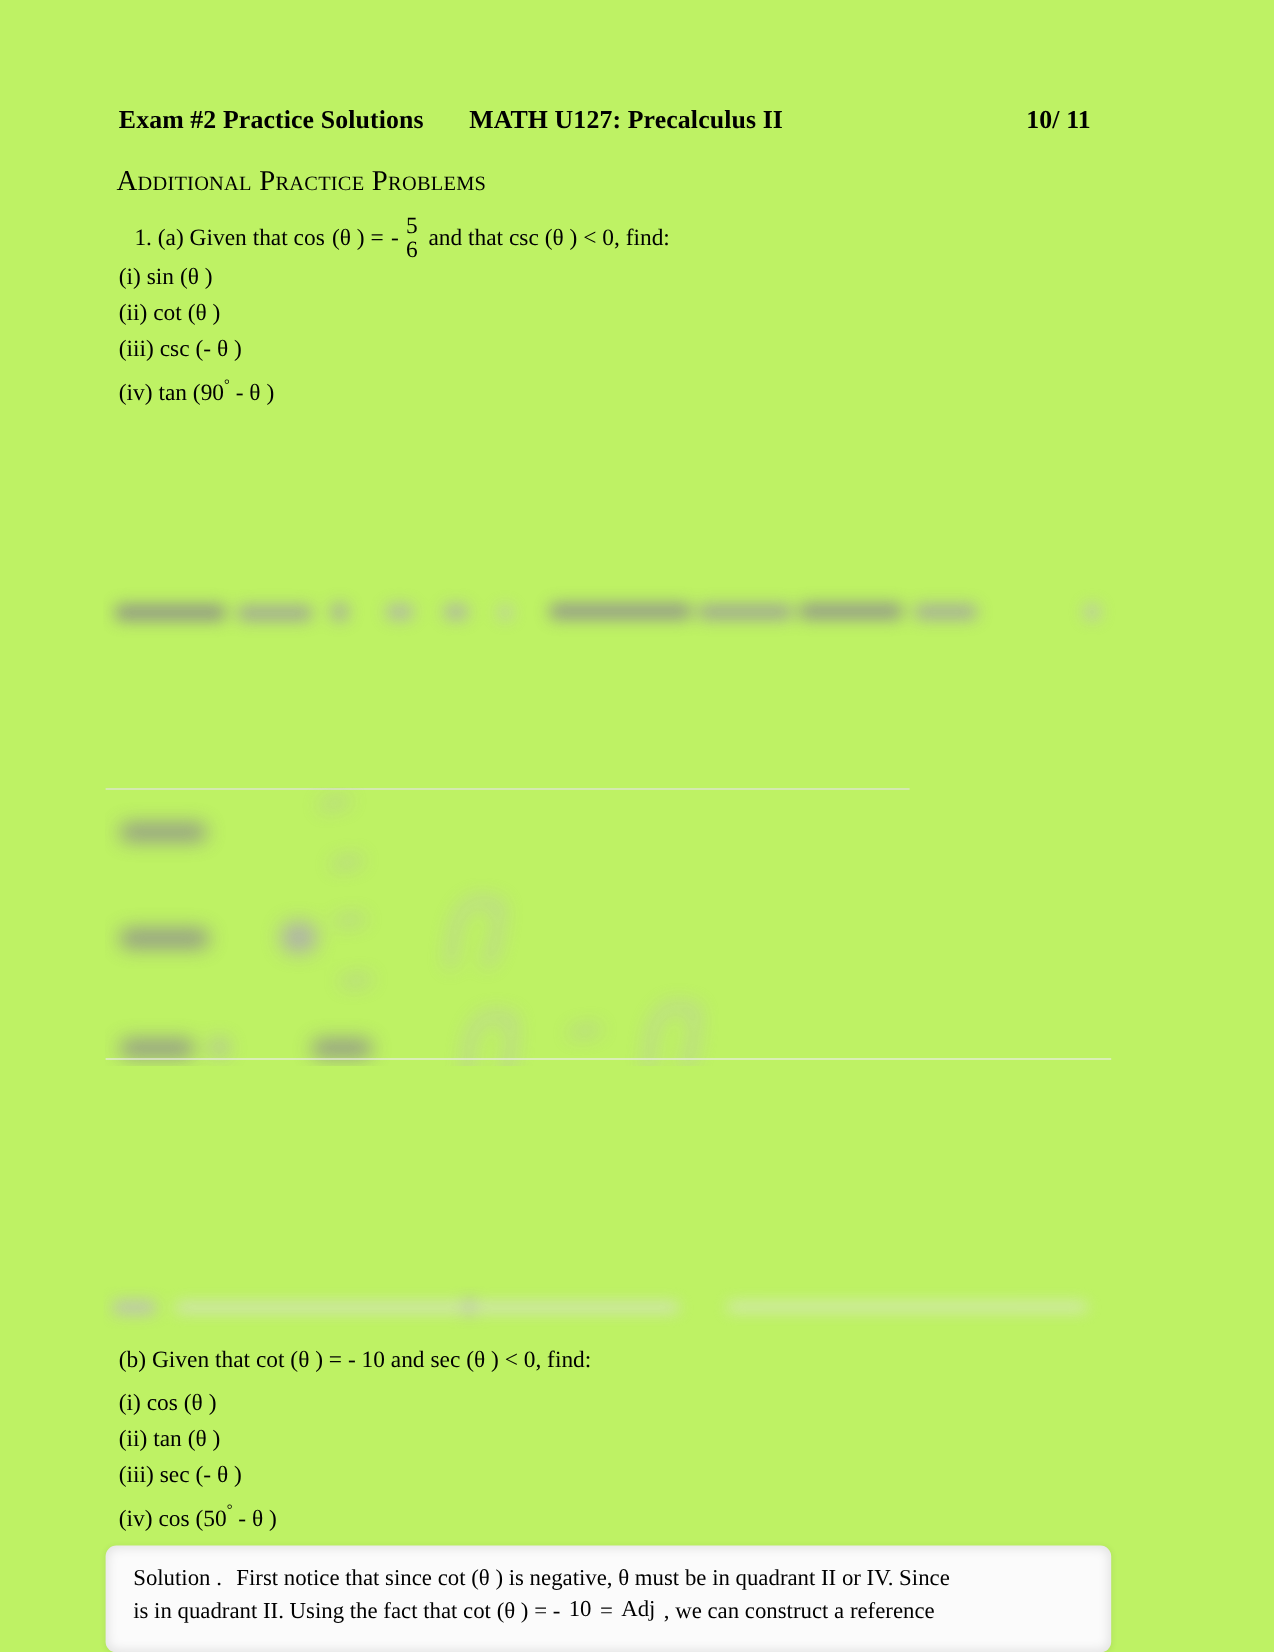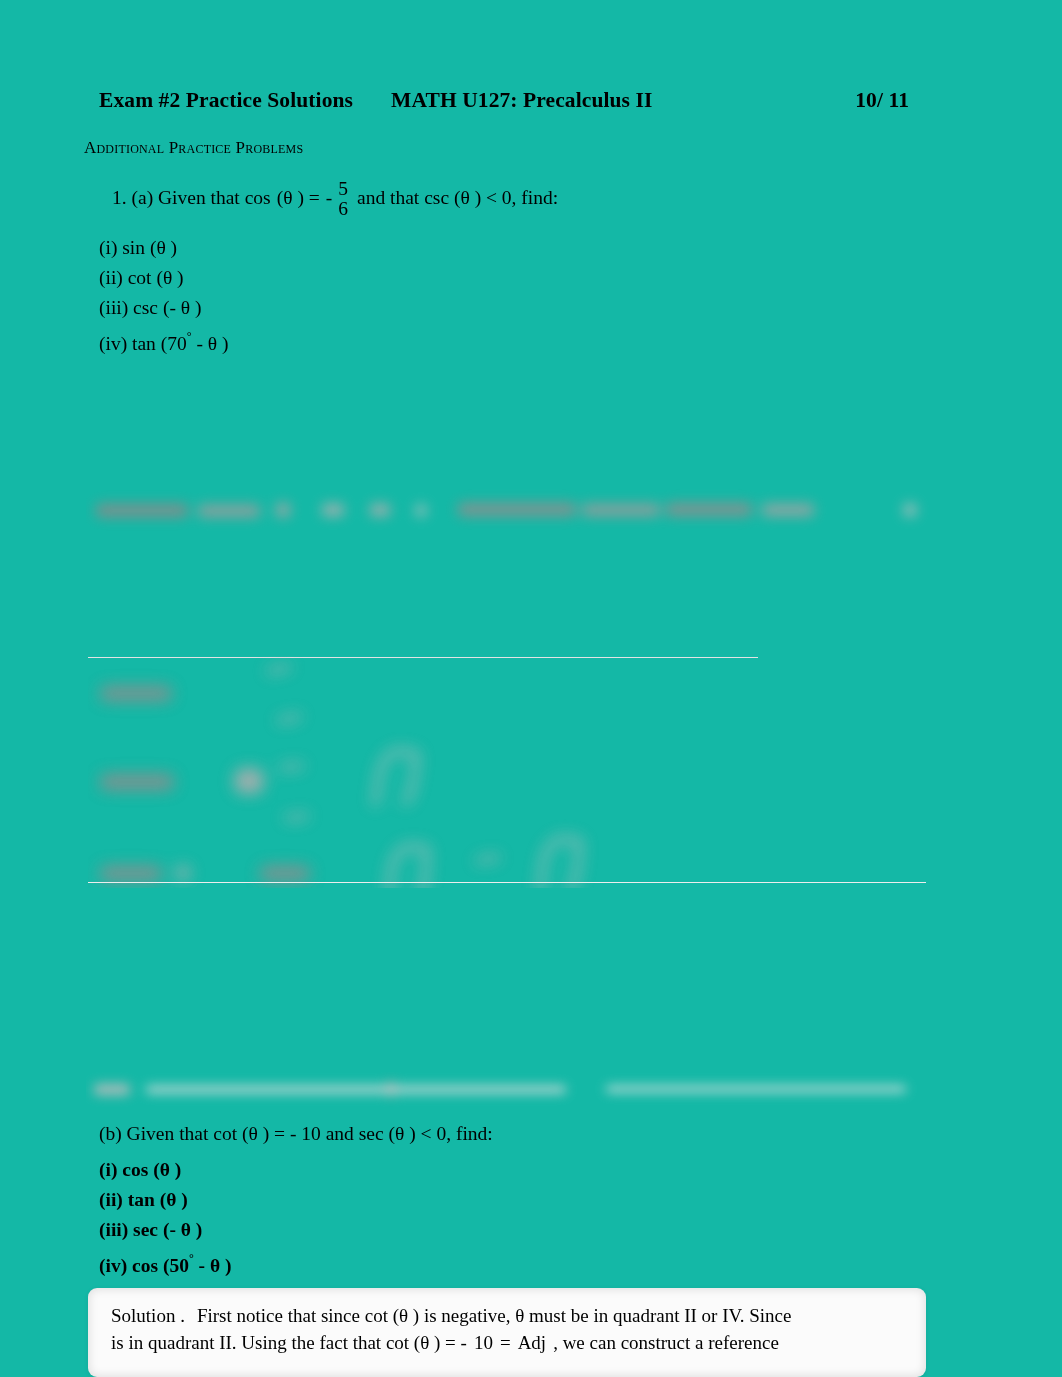--- a/index.html
+++ b/index.html
@@ -13,21 +13,21 @@
     height: 1377px;
     position: relative;
     overflow: hidden;
     font-family: "Liberation Serif", "DejaVu Serif", serif;
     color: #000000;
   }
 
   .page {
     position: absolute;
     inset: 0;
-    background: #14b8a6;
+    background: #bef264;
   }
 
   
   .running-head {
     position: absolute;
     left: 99px;
     top: 88px;
     width: 830px;
     height: 30px;
     display: flex;
@@ -43,23 +43,23 @@
   }
   .head-page {
     margin-left: auto;
     font-weight: 700;
     padding-right: 20px;
   }
 
   
   .section-heading {
     position: absolute;
-    left: 84px;
+    left: 97px;
     top: 138px;
-    font-size: 17px;
+    font-size: 24px;
     font-variant: small-caps;
     letter-spacing: 0.2px;
     white-space: nowrap;
   }
 
   
   .qline {
     position: absolute;
     font-size: 19.5px;
     white-space: nowrap;
@@ -91,22 +91,22 @@
     vertical-align: super;
     position: relative;
     top: -2px;
   }
 
   .sub-items {
     position: absolute;
     left: 99px;
     font-size: 19.5px;
   }
-  .sub-items-a { top: 233px; }
-  .sub-items-b { top: 1155px; font-weight: bold; }
+  .sub-items-a { top: 217px; }
+  .sub-items-b { top: 1155px; }
   .sub-item {
     height: 30px;
     white-space: nowrap;
     line-height: 30px;
   }
 
   
   .blur-region {
     position: absolute;
     overflow: hidden;
@@ -224,21 +224,21 @@
     <span>1.  (a) Given that cos</span><span class="sp"></span><span>(θ ) =</span><span class="sp"></span><span>-</span><span class="frac">
         <span class="num">5</span>
         <span class="den">6</span>
       </span><span class="sp-sm"></span><span>and that csc (θ ) &lt;  0, find:</span>
   </div>
 
   <div class="sub-items sub-items-a">
     <div class="sub-item">(i) sin (θ )</div>
     <div class="sub-item">(ii) cot (θ )</div>
     <div class="sub-item">(iii) csc (- θ )</div>
-    <div class="sub-item"><span>(iv) tan (70</span><span class="deg">°</span><span> -  θ )</span></div>
+    <div class="sub-item"><span>(iv) tan (90</span><span class="deg">°</span><span> -  θ )</span></div>
   </div>
 
   <div class="blur-region" id="blur-strip-1">
     <div class="smear">
       <div class="bar" style="left:10px; top:16px; width:92px; height:13px; background:#8b8b8b;"></div>
       <div class="bar" style="left:112px; top:17px; width:62px; height:12px; background:#9d9d9d;"></div>
       <div class="bar" style="left:190px; top:15px; width:14px; height:14px; background:#a5a5a5;"></div>
       <div class="bar" style="left:236px; top:16px; width:22px; height:12px; background:#b0b0b0;"></div>
       <div class="bar" style="left:284px; top:16px; width:20px; height:12px; background:#aeaeae;"></div>
       <div class="bar" style="left:330px; top:17px; width:10px; height:11px; background:#c0c0c0;"></div>

